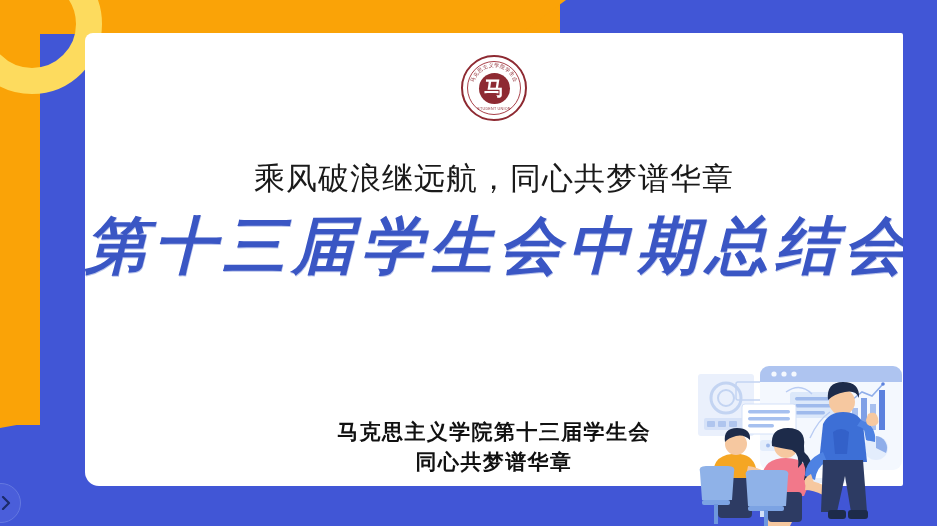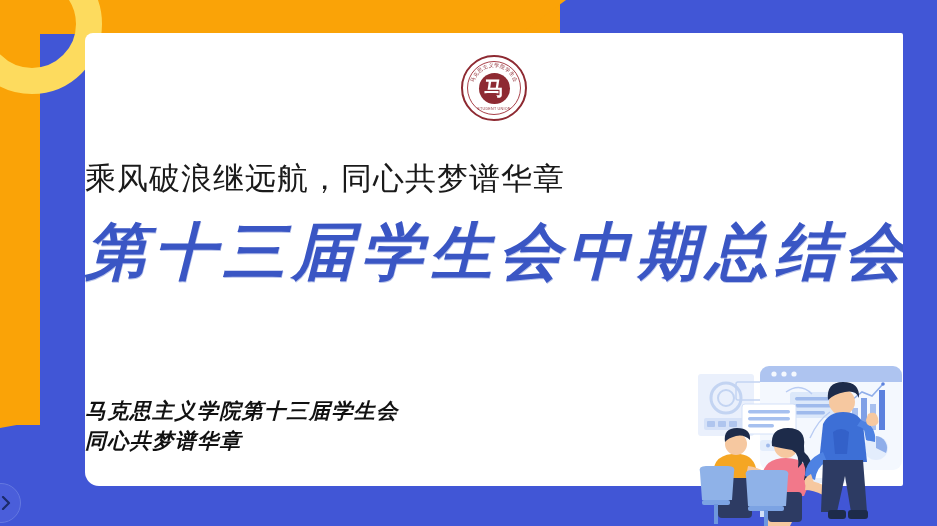--- a/index.html
+++ b/index.html
@@ -154,21 +154,21 @@
     color:#8E2A32;
     white-space:nowrap;
     letter-spacing:0.3px;
     z-index:3;
   }
 
   
   .subtitle {
     position:absolute;
     left:0; right:0; top:127px;
-    text-align:left;
+    text-align:center;
     font-size:31px;
     line-height:1.2;
     color:#1A1A1A;
     font-weight:400;
     letter-spacing:1px;
     font-family:"DejaVu Serif","Liberation Serif",serif;
     z-index:6;
   }
   .main-title {
     position:absolute;
@@ -177,30 +177,28 @@
     font-size:62px;
     line-height:1.15;
     color:#3A56C4;
     font-weight:700;
     letter-spacing:7px;
     font-style:italic;
     font-family:"DejaVu Serif","Liberation Serif",serif;
     text-shadow:0.6px 0.6px 0 rgba(58,86,196,0.35);
     z-index:6;
     white-space:nowrap;
-    margin-top:6px;
   }
 
   
   .footer-block {
     position:absolute;
-    left:0; right:0; top:363px;
-    text-align:left;
+    left:0; right:0; top:384px;
+    text-align:center;
     z-index:7;
-    font-style:italic;
   }
   .footer-line {
     font-size:21px;
     line-height:1.45;
     color:#111111;
     font-weight:700;
     letter-spacing:1.4px;
     font-family:"DejaVu Sans","Liberation Sans",sans-serif;
   }
 

